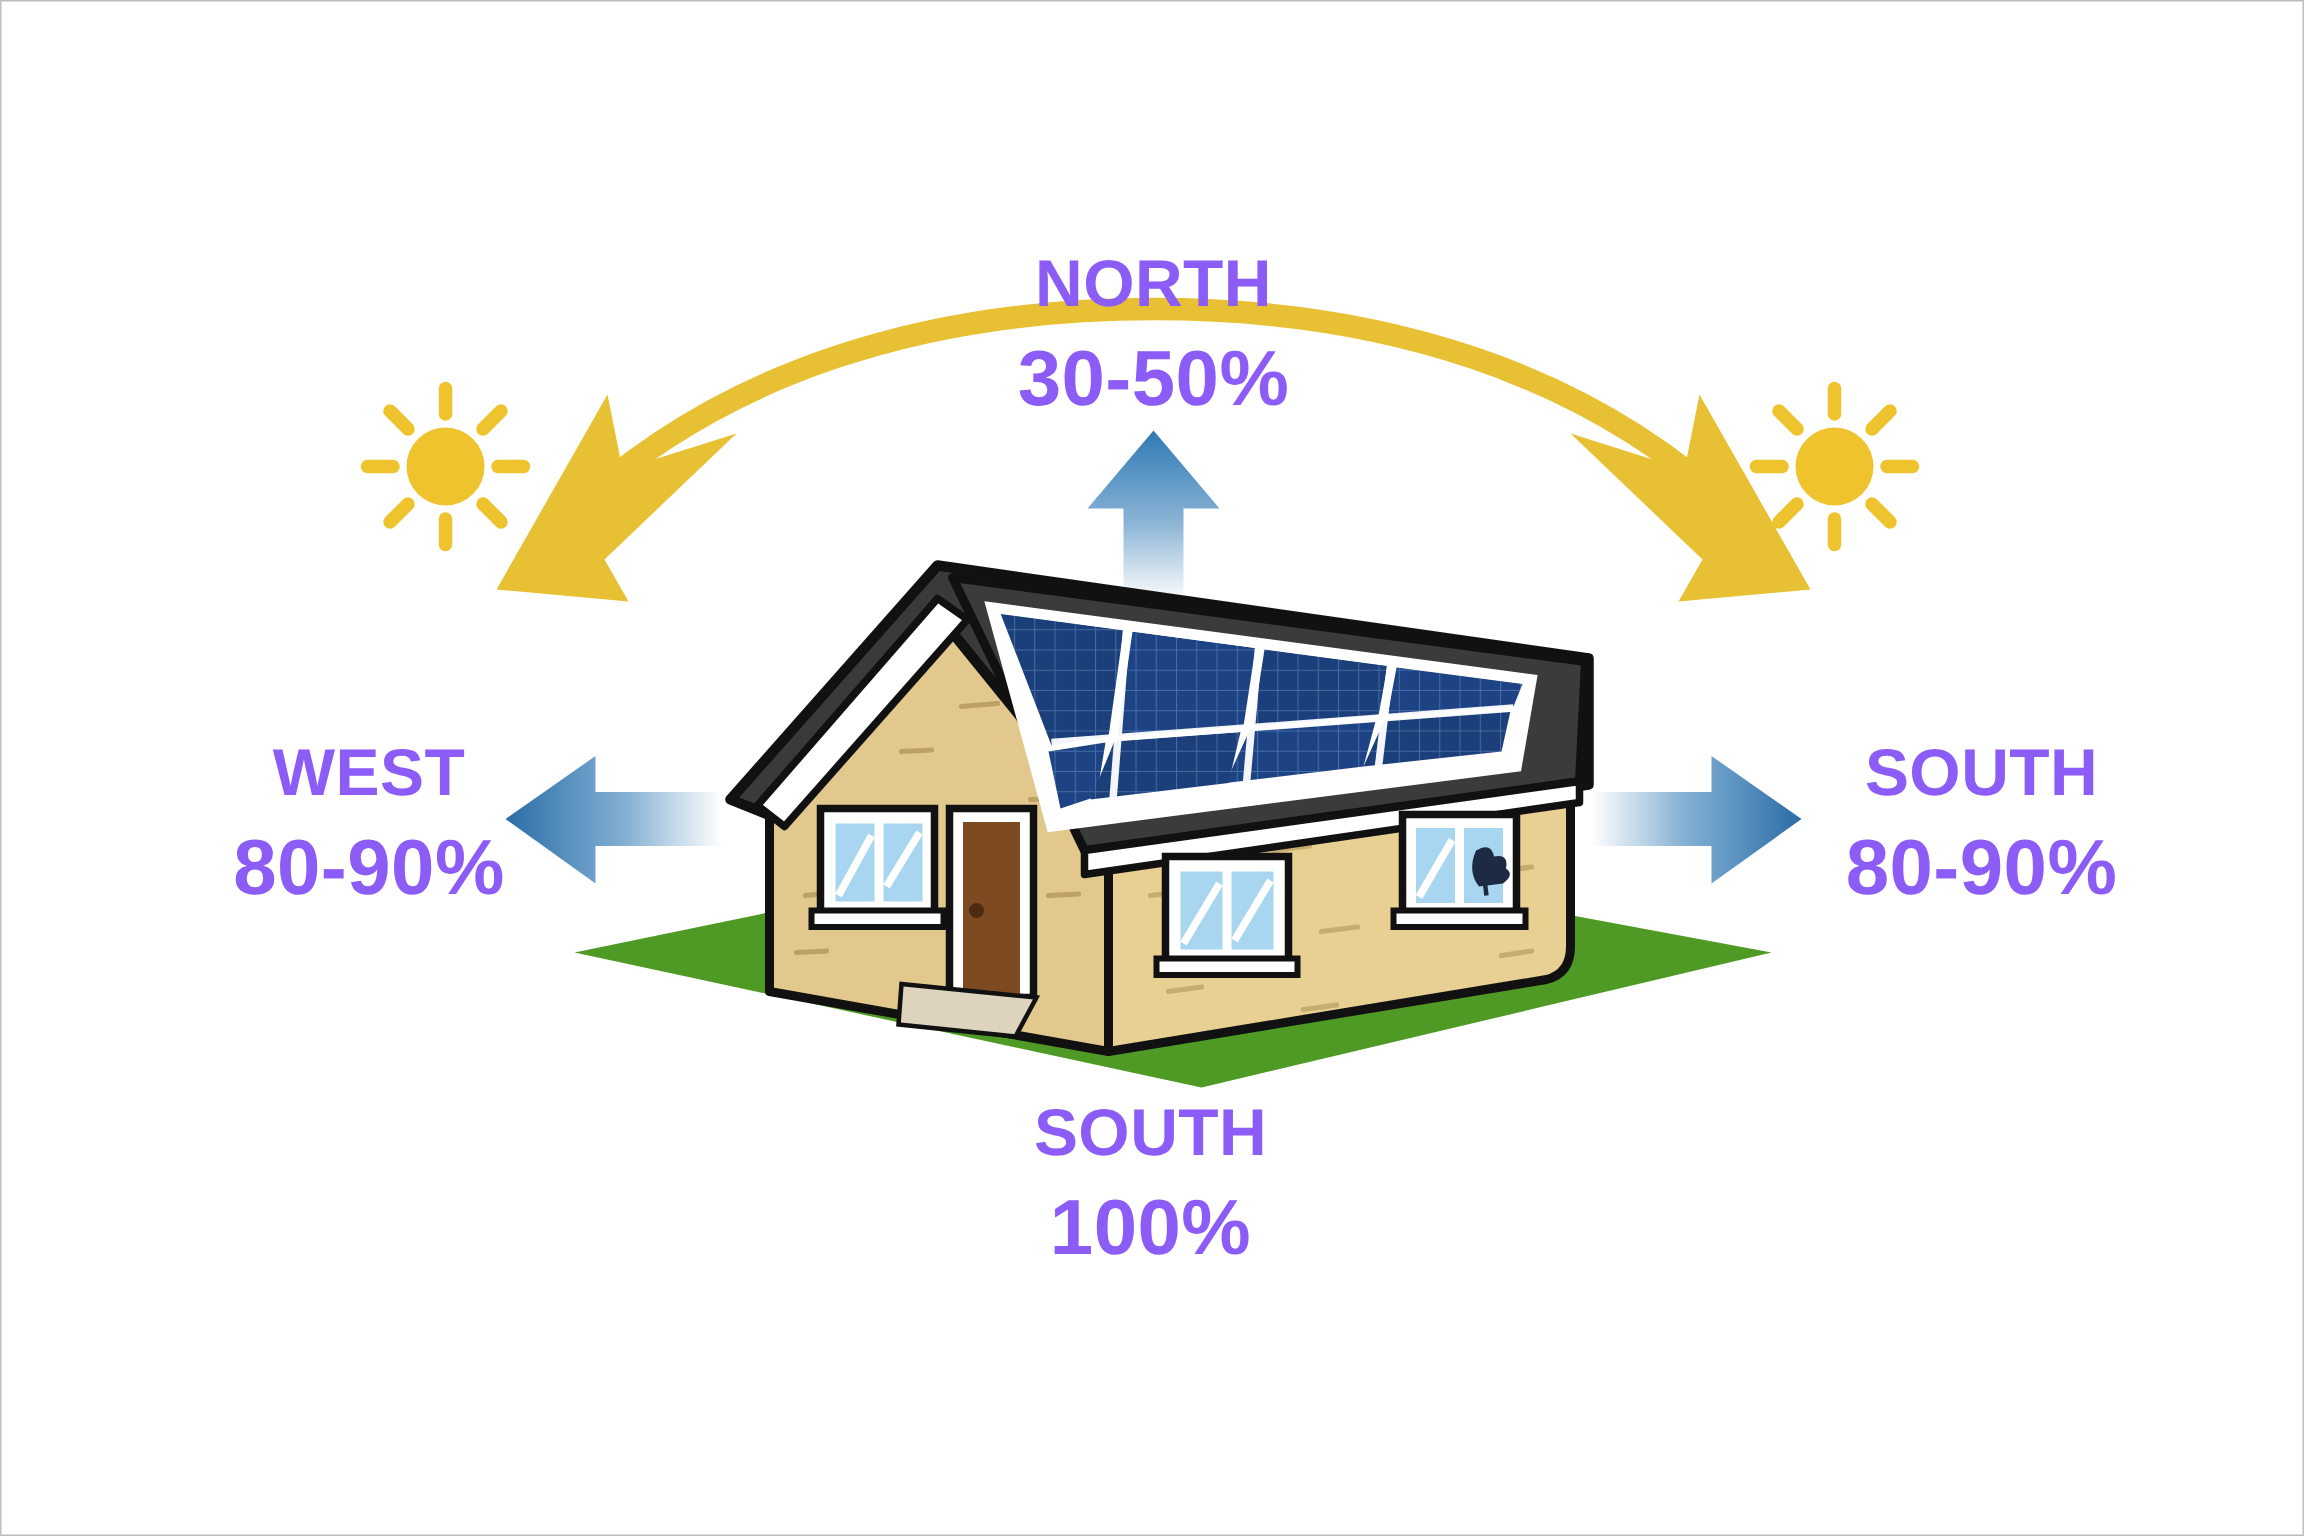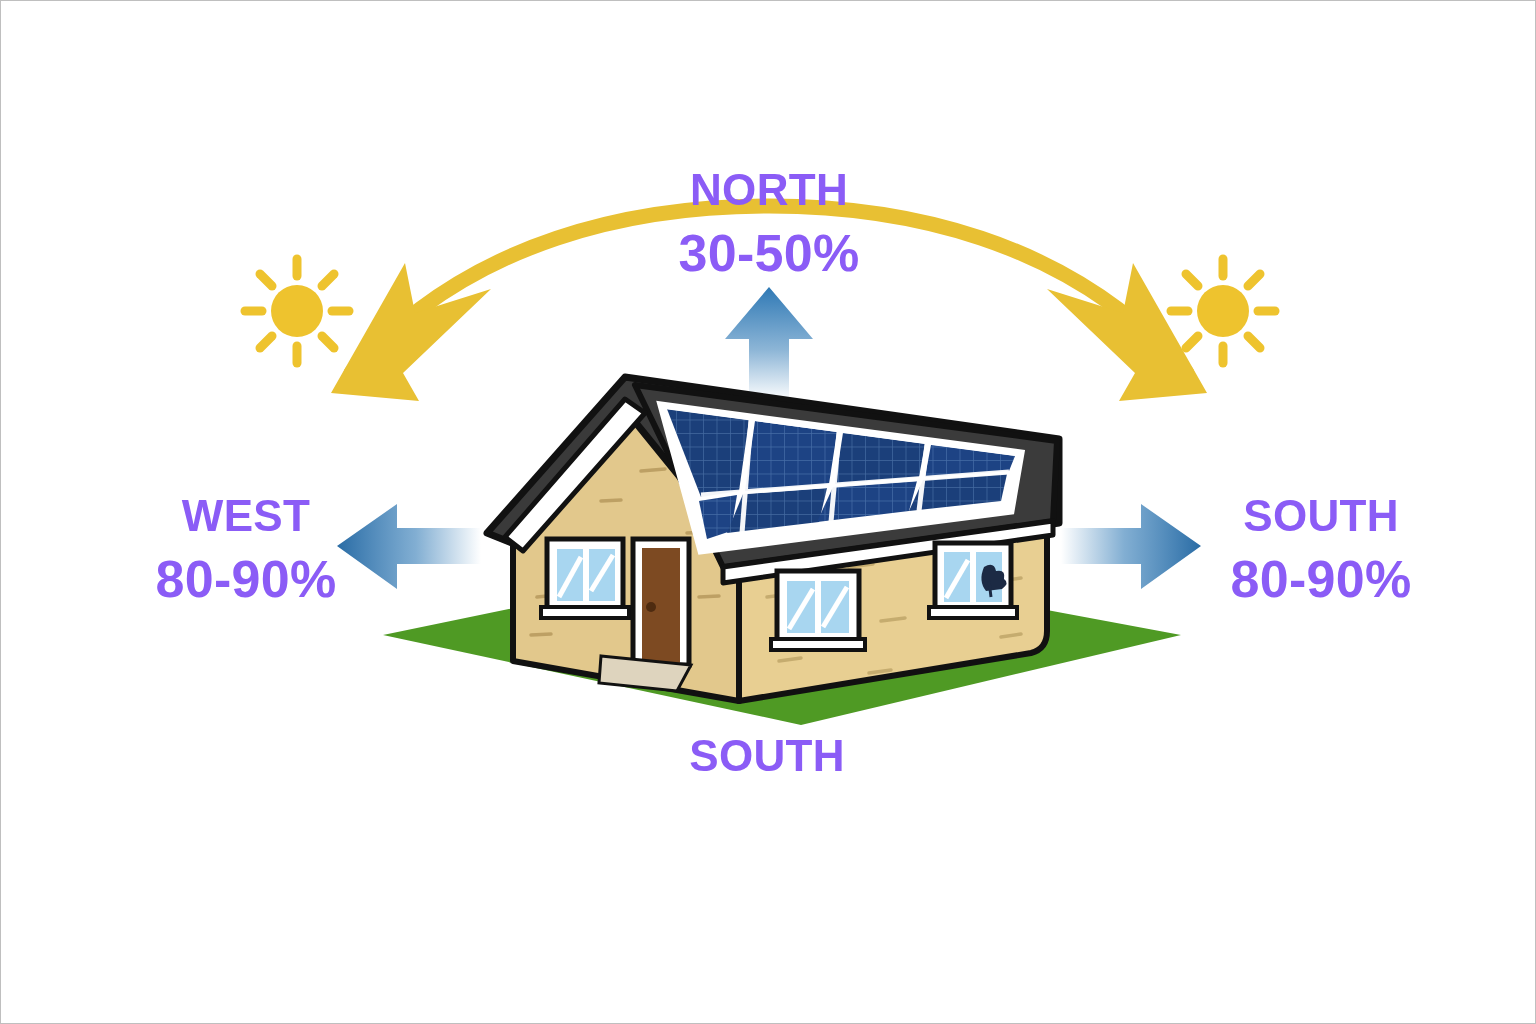--- a/index.html
+++ b/index.html
@@ -236,20 +236,21 @@
     </g>
   </svg>
 
   <div class="dir-label" id="label-north">
     <span class="dir-name">NORTH</span>
     <span class="dir-value">30-50%</span>
   </div>
 
   <div class="dir-label" id="label-south">
     <span class="dir-name">SOUTH</span>
+    <span class="dir-value">100%</span>
   </div>
 
   <div class="dir-label" id="label-west">
     <span class="dir-name">WEST</span>
     <span class="dir-value">80-90%</span>
   </div>
 
   <div class="dir-label" id="label-east">
     <span class="dir-name">SOUTH</span>
     <span class="dir-value">80-90%</span>

